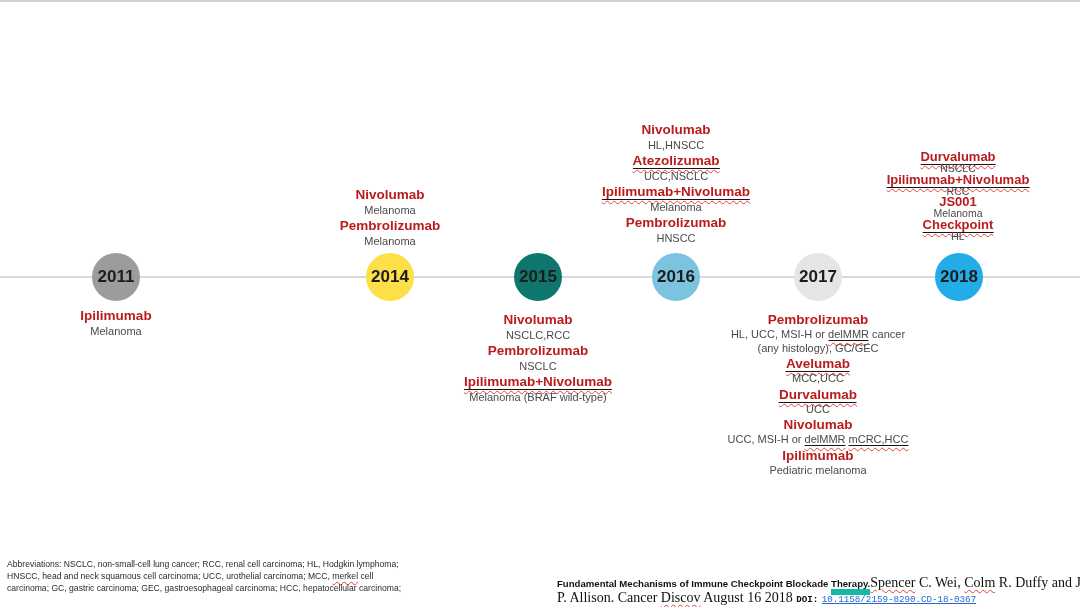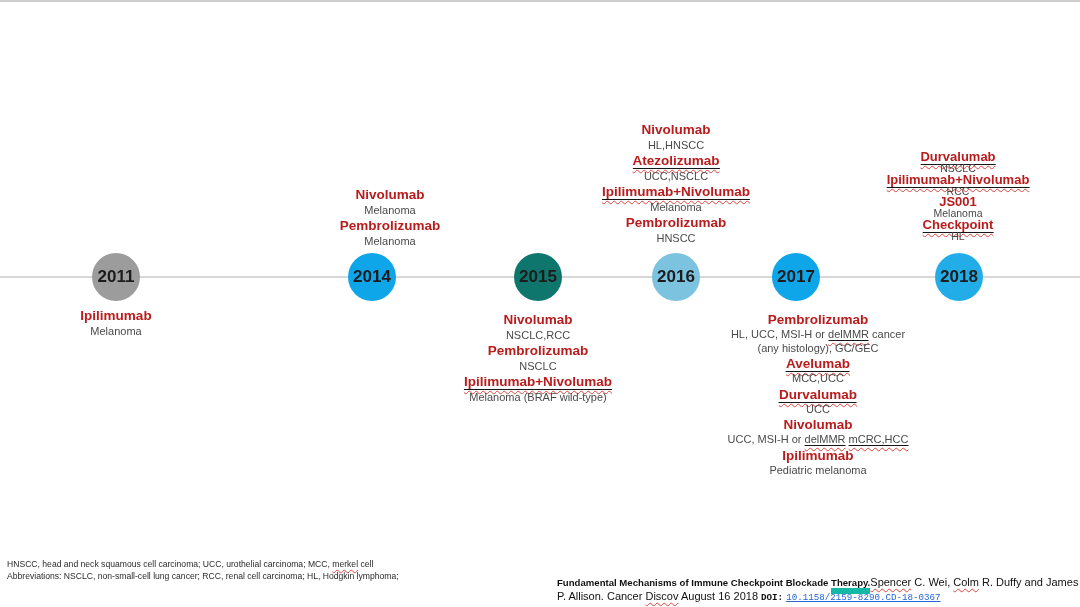--- a/index.html
+++ b/index.html
@@ -11,24 +11,24 @@
   }
   .topline{position:absolute;top:0;left:0;width:1080px;height:2px;background:#cfcfcf;}
   .axis{position:absolute;top:276px;left:0;width:1080px;height:2px;background:#d8d8d8;}
 
   .circle{
     position:absolute;top:253px;width:48px;height:48px;border-radius:50%;
     display:flex;align-items:center;justify-content:center;
     font-weight:bold;font-size:17px;color:#1c1c1c;letter-spacing:0;text-align:right;
   }
   .c2011{left:92px;background:#9c9c9c;}
-  .c2014{left:348px;background:#0ea5e9;}
+  .c2014{left:366px;background:#fde047;}
   .c2015{left:514px;background:#0f766e;}
   .c2016{left:652px;background:#7cc3e0;}
-  .c2017{left:772px;background:#0ea5e9;}
+  .c2017{left:794px;background:#e5e5e5;}
   .c2018{left:935px;background:#22ade8;}
 
   .block{position:absolute;text-align:center;transform:translateX(-50%);white-space:nowrap;}
   .drug{font-weight:bold;font-size:13.5px;line-height:17px;color:#b91c1c;}
   .ind{font-size:11px;line-height:14px;color:#4a4a4a;}
   .b2014{left:390px;top:186px;}
   .b2016{left:676px;top:121px;}
   .b2018{left:958px;top:151px;}
   .b2018 .drug{font-size:13px;line-height:12px;}
   .b2018 .ind{font-size:10.5px;line-height:10.5px;}
@@ -59,21 +59,21 @@
   .footnote{
     position:absolute;left:7px;top:559px;
     font-size:8.6px;line-height:11.8px;color:#2a2a2a;white-space:nowrap;
   }
   .citation{
     position:absolute;left:557px;top:576px;
     font-size:9.6px;line-height:13.5px;color:#111;white-space:nowrap;
   }
   .cit-title{font-weight:bold;font-family:"Liberation Sans",sans-serif;}
   .cit-title-u{font-weight:bold;border-bottom:6px solid #14b8a6;}
-  .mono{font-family:Liberation Sans, sans-serif;font-size:11px;}
+  .mono{font-family:Liberation Serif, serif;font-size:14px;}
   .mono-b{font-family:"Liberation Mono","DejaVu Sans Mono",monospace;font-size:9.2px;font-weight:bold;}
   .doi-link{color:#2467d6;text-decoration:underline;cursor:pointer;font-family:"Liberation Mono","DejaVu Sans Mono",monospace;font-size:9.2px;}
 </style>
 </head>
 <body>
 
 <div class="topline"></div>
 <div class="axis"></div>
 
 <div class="circle c2011">
@@ -146,20 +146,21 @@
   <div class="ind">MCC,UCC</div>
   <div class="drug"><span class="u">Durvalumab</span></div>
   <div class="ind">UCC</div>
   <div class="drug">Nivolumab</div>
   <div class="ind"><span>UCC, MSI-H or </span><span class="u">delMMR</span><span> </span><span class="u">mCRC,HCC</span></div>
   <div class="drug">Ipilimumab</div>
   <div class="ind">Pediatric melanoma</div>
 </div>
 
 <div class="footnote">
+  <div>Abbreviations: NSCLC, non-small-cell lung cancer; RCC, renal cell carcinoma; HL, Hodgkin lymphoma;</div>
   <div><span>HNSCC, head and neck squamous cell carcinoma; UCC, urothelial carcinoma; MCC, </span><span class="sq">merkel</span><span> cell</span></div>
-  <div>Abbreviations: NSCLC, non-small-cell lung cancer; RCC, renal cell carcinoma; HL, Hodgkin lymphoma;</div>
+  <div>carcinoma; GC, gastric carcinoma; GEC, gastroesophageal carcinoma; HCC, hepatocellular carcinoma;</div>
 </div>
 
 <div class="citation">
   <div><span class="cit-title">Fundamental Mechanisms of Immune Checkpoint Blockade </span><span class="cit-title-u">Therapy.</span><span class="mono sq">Spencer</span><span class="mono"> C. Wei, </span><span class="mono sq">Colm</span><span class="mono"> R. Duffy and James</span></div>
   <div><span class="mono">P. Allison. Cancer </span><span class="mono sq">Discov</span><span class="mono"> August 16 2018 </span><span class="mono-b">DOI:</span><span class="mono"> </span><a class="doi-link">10.1158/2159-8290.CD-18-0367</a></div>
 </div>
 
 </body></html>

